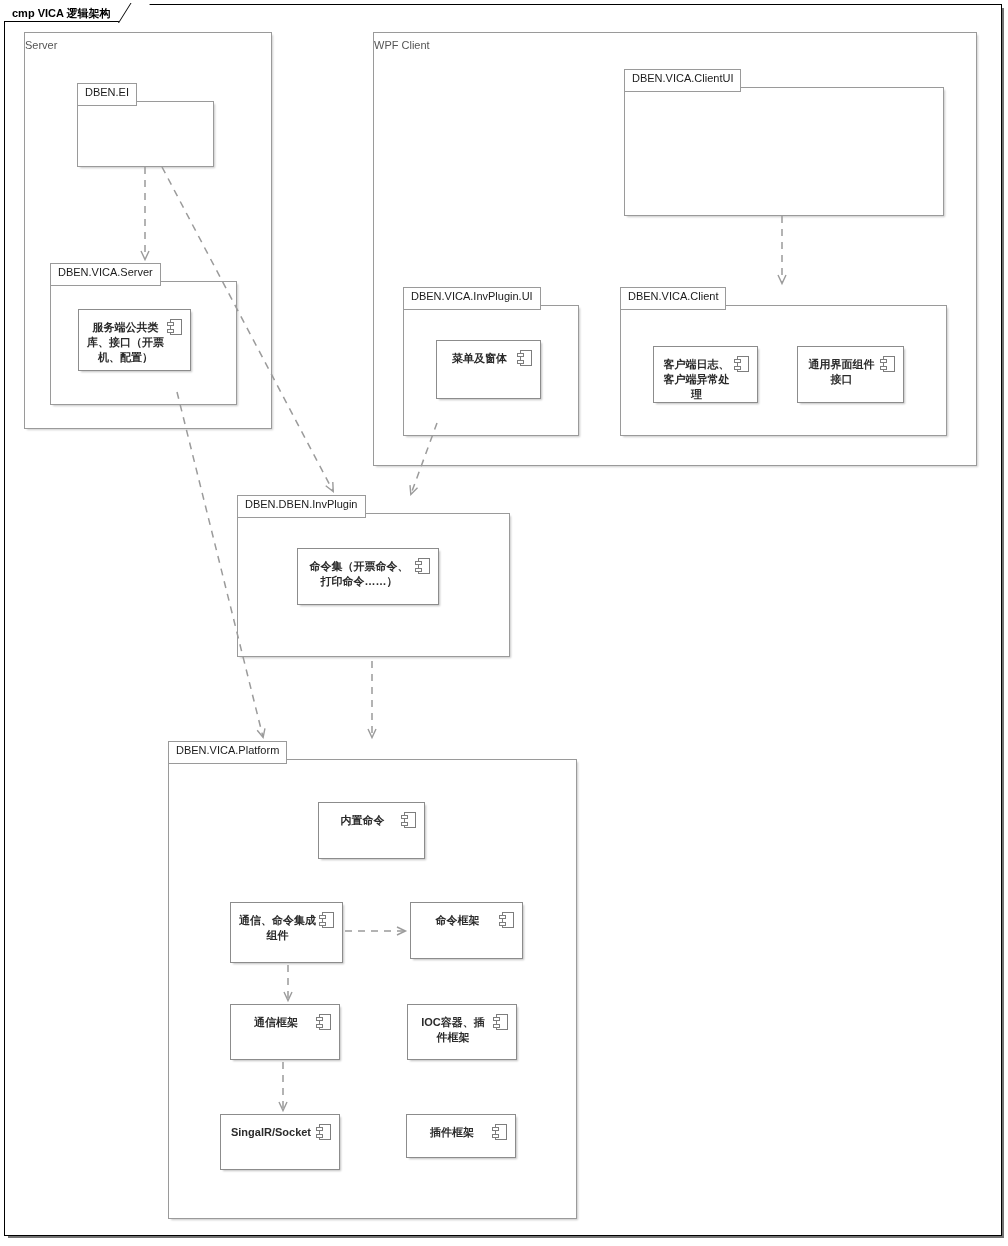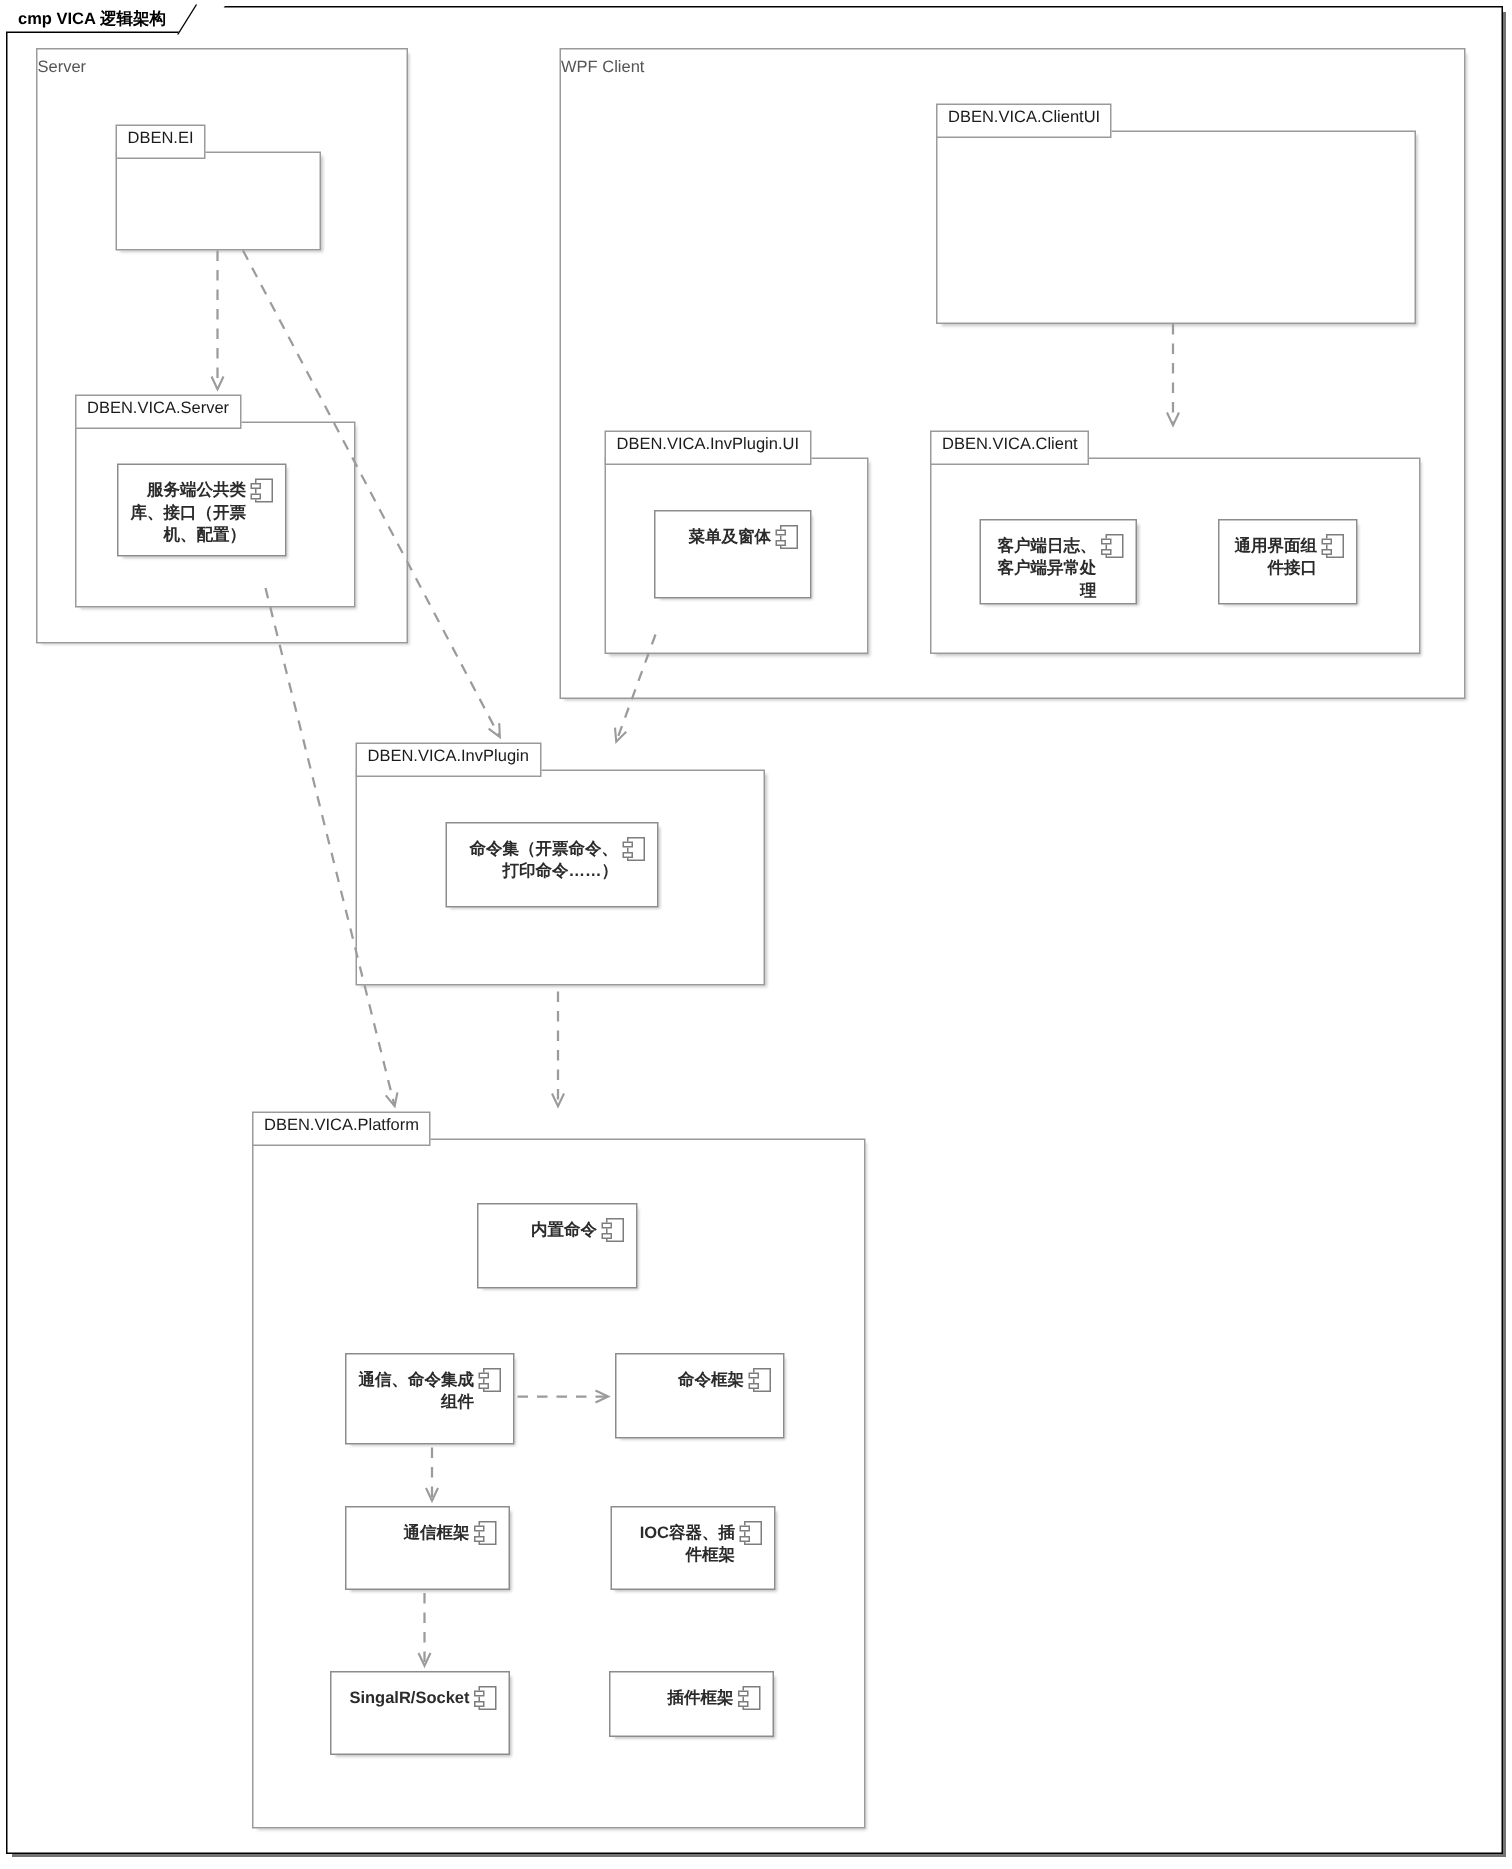--- a/index.html
+++ b/index.html
@@ -115,21 +115,21 @@
     background: #ffffff;
     box-sizing: border-box;
     box-shadow: 2px 2px 2px -1px rgba(0,0,0,0.25);
     z-index: 8;
   }
   .comp-label {
     position: absolute;
     left: 8px;
     right: 26px;
     top: 10px;
-    text-align: right;
+    text-align: center;
     font-size: 11px;
     font-weight: bold;
     color: #2b2b2b;
     line-height: 15px;
   }
   .comp-icon {
     position: absolute;
     right: 8px;
     top: 9px;
     width: 15px;
@@ -228,32 +228,32 @@
 
     <div class="comp" style="left:33px; top:59px; width:105px; height:57px;">
       <div class="comp-label">客户端日志、客户端异常处理</div>
       <div class="comp-icon">
         <div class="ci-body"></div>
           <div class="ci-tab t1"></div>
           <div class="ci-tab t2"></div>
       </div>
     </div>
 
-    <div class="comp" style="left:192px; top:59px; width:93px; height:57px;">
+    <div class="comp" style="left:177px; top:59px; width:107px; height:57px;">
       <div class="comp-label">通用界面组件接口</div>
       <div class="comp-icon">
         <div class="ci-body"></div>
           <div class="ci-tab t1"></div>
           <div class="ci-tab t2"></div>
       </div>
     </div>
   </div>
 
   <div class="pkg" style="left:237px; top:495px;">
-    <div class="pkg-tab">DBEN.VICA.InvPlugin</div>
+    <div class="pkg-tab">DBEN.DBEN.InvPlugin</div>
     <div class="pkg-body" style="width:273px; height:144px;"></div>
 
     <div class="comp" style="left:60px; top:53px; width:142px; height:57px;">
       <div class="comp-label">命令集（开票命令、打印命令……）</div>
       <div class="comp-icon">
         <div class="ci-body"></div>
           <div class="ci-tab t1"></div>
           <div class="ci-tab t2"></div>
       </div>
     </div>

